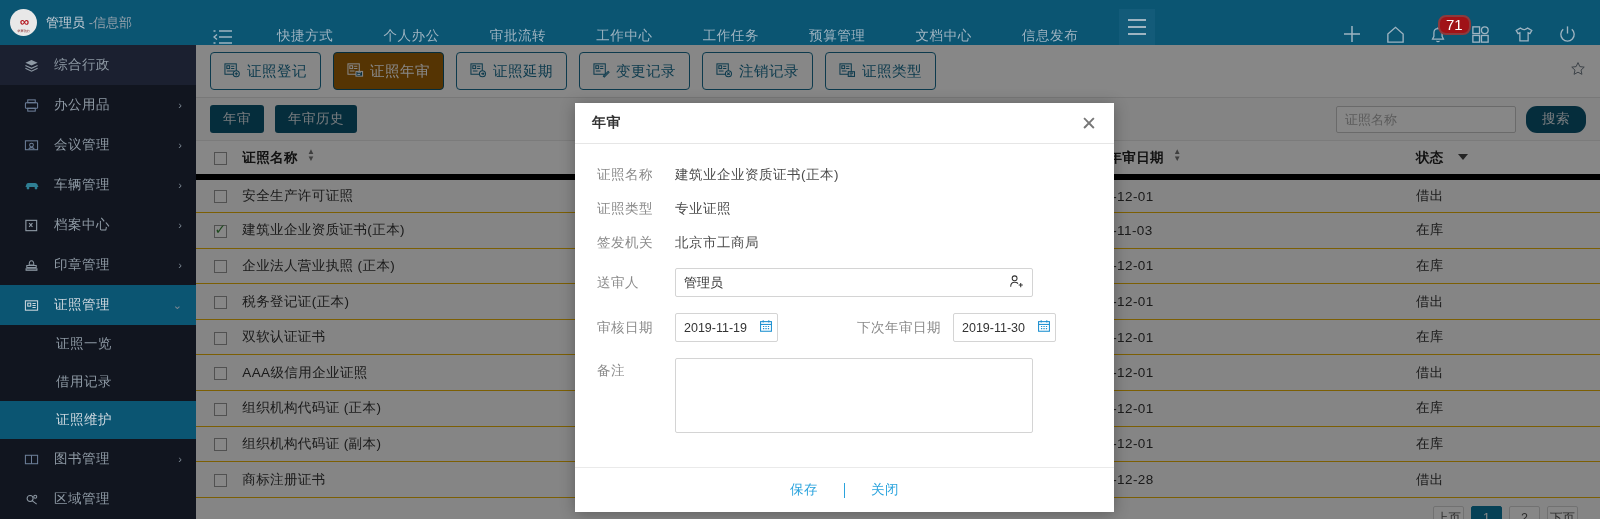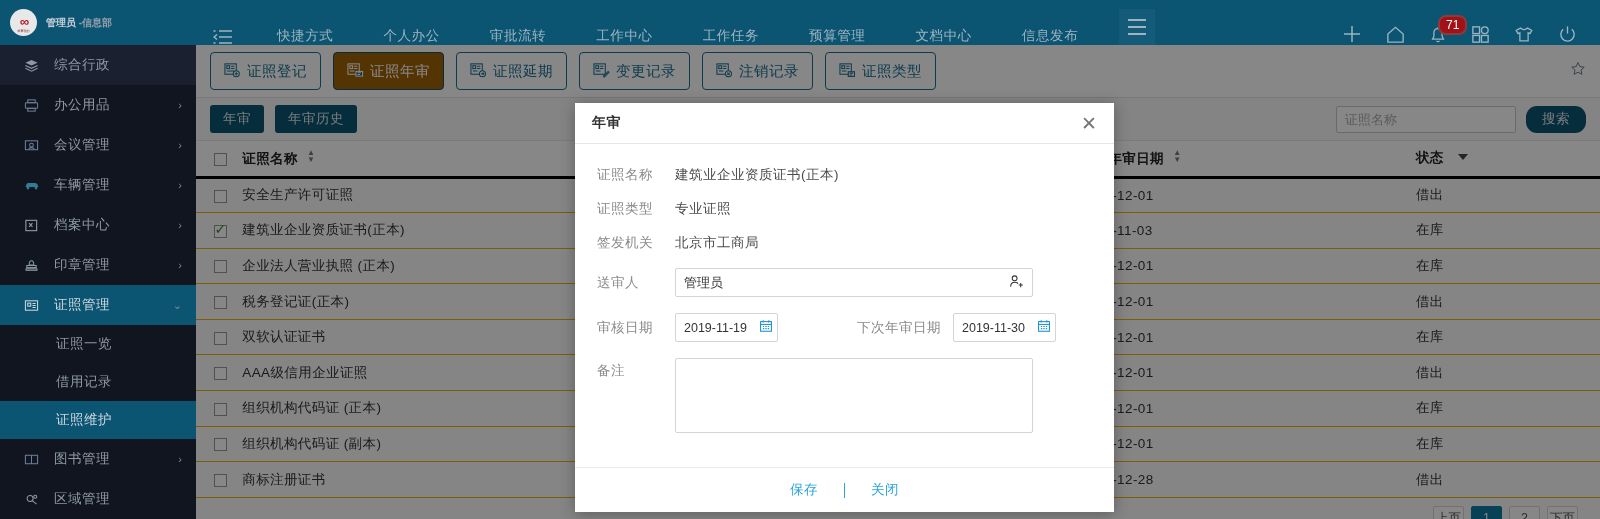--- a/index.html
+++ b/index.html
@@ -21,21 +21,21 @@
   }
   .brand-logo {
     width: 27px; height: 27px; border-radius: 50%;
     background: #e8e8e8; display: flex; align-items: center; justify-content: center;
     flex: none; position: relative;
   }
   .brand-logo .mark { color: #b3121a; font-size: 13px; font-weight: bold; line-height: 1;
     letter-spacing: -2px; margin-top: -3px; }
   .brand-logo .sub { position: absolute; bottom: 3px; left: 0; right: 0; text-align: center;
     font-size: 3.2px; color: #7a1216; letter-spacing: -0.1px; }
-  .brand-title { color: #c7ced6; font-size: 10px; font-weight: bold; }
+  .brand-title { color: #c7ced6; font-size: 13px; }
   .brand-title .dept { color: #93a0ab; }
 
   .nav-item {
     height: 40px; display: flex; align-items: center; padding: 0 14px 0 24px;
     color: #8e99a4; font-size: 13.5px; cursor: pointer; position: relative;
   }
   .nav-item.first { background: #1b2030; }
   .nav-item.active { background: #0b5572; color: #cfd8df; }
   .nav-item .nic { width: 22px; flex: none; display: flex; align-items: center; }
   .nav-item .nlabel { flex: 1; padding-left: 8px; letter-spacing: 0.5px; }
@@ -58,21 +58,21 @@
   .tn-link { color: #9fb4c1; font-size: 13.5px; padding: 0 25px; cursor: pointer;
     letter-spacing: 0.6px; }
   .tn-burger { width: 36px; height: 36px; background: #135b79; margin-left: 16px;
     display: flex; flex-direction: column; justify-content: center; align-items: center;
     gap: 5px; cursor: pointer; }
   .tn-burger i { display: block; width: 18px; height: 2px; background: #9fb4c1; }
   .tn-right { margin-left: auto; display: flex; align-items: center; padding-right: 22px; gap: 22px; }
   .tn-ic { position: relative; cursor: pointer; display: flex; align-items: center; }
   .badge {
     position: absolute; top: -9px; left: 10px; background: #a01217; color: #fff;
-    font-size: 12px; border-radius: 8px; padding: 1px 6px; line-height: 14px;
+    font-size: 15px; border-radius: 8px; padding: 1px 6px; line-height: 14px;
     border: 2px solid #8d3a3d;
   }
 
   
   .content {
     position: absolute; left: 196px; top: 45px; right: 0; bottom: 0;
     background: #fbfbfb; overflow: hidden;
   }
   .toolbar { height: 53px; display: flex; align-items: center; padding: 0 14px;
     border-bottom: 1px solid #e3e3e3; background: #fff; position: relative; }
@@ -95,21 +95,21 @@
     font-family: "Liberation Sans", sans-serif;
   }
   .search-input::placeholder { color: #adadad; }
   .search-btn { background: #0b5572; color: #e4ecf0; font-size: 13.5px; border: none;
     height: 27px; padding: 0 16px; margin-left: 10px; cursor: pointer; border-radius: 11px;
     font-family: "Liberation Sans", sans-serif; letter-spacing: 0.5px; }
 
   table.grid { width: 100%; border-collapse: collapse; table-layout: fixed; }
   table.grid th {
     height: 36px; font-size: 13.5px; color: #222; font-weight: bold; text-align: left;
-    border-bottom: 3px solid #000000; padding: 0 6px; background: #fff; letter-spacing: 0.4px;
+    border-bottom: 6px solid #000000; padding: 0 6px; background: #fff; letter-spacing: 0.4px;
   }
   table.grid td {
     height: 35.6px; font-size: 13.5px; color: #333; border-bottom: 1px solid #eab308;
     padding: 0 6px; letter-spacing: 0.4px;
   }
   .col-chk { width: 36px; text-align: center !important; padding-left: 14px !important; }
   .col-name { width: 420px; }
   .col-mid  { width: 330px; }
   .col-date { width: 300px; }
   .col-stat { width: 170px; }

